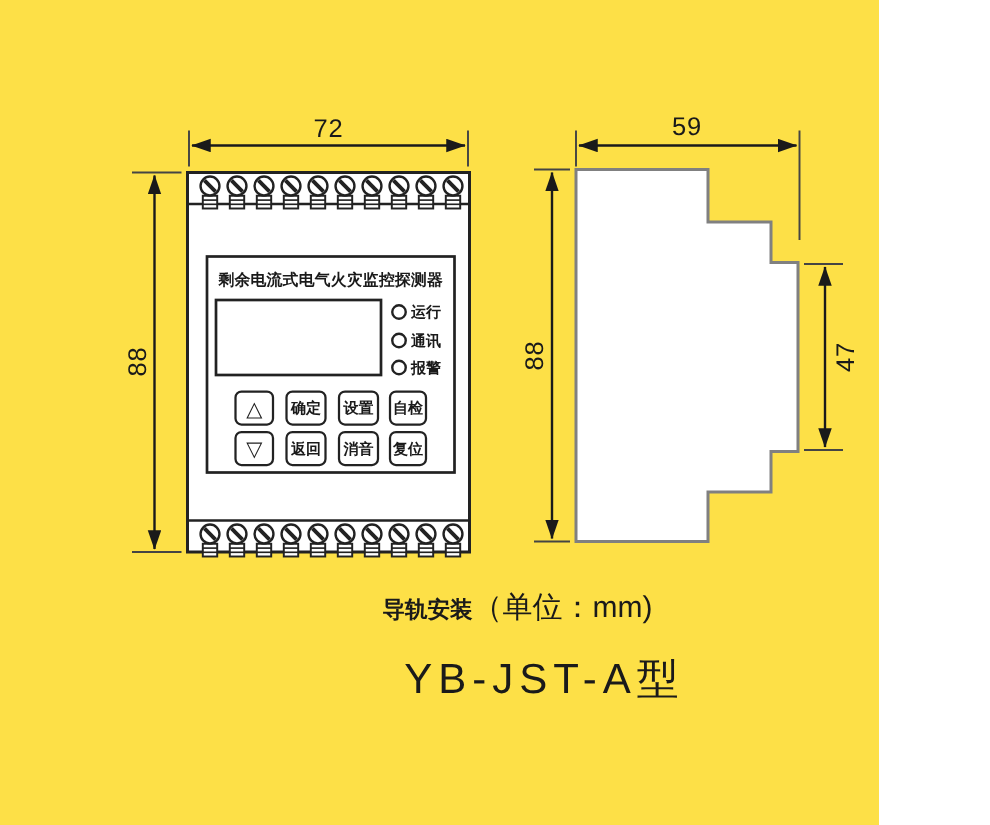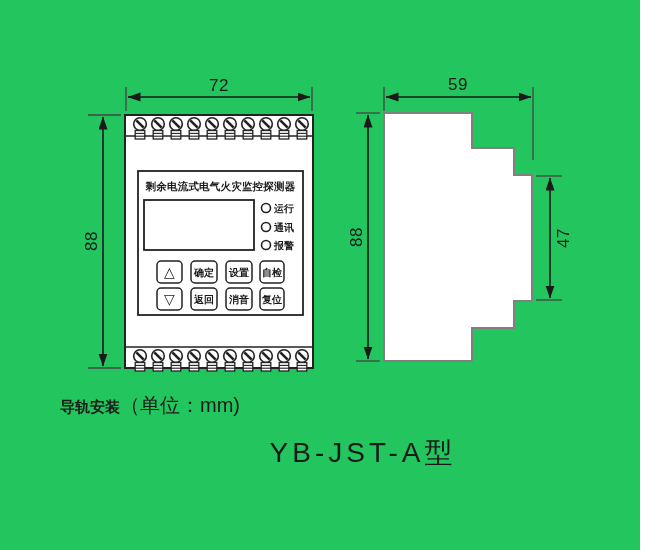--- a/index.html
+++ b/index.html
@@ -3,23 +3,23 @@
 <meta charset="utf-8">
 <style>
   html, body {
     margin: 0;
     padding: 0;
     background: #ffffff;
     font-family: "Liberation Sans", sans-serif;
   }
   #canvas {
     position: relative;
-    width: 640px;
+    width: 586px;
     height: 550px;
-    background: #22c55e;
+    background: #fde047;
     overflow: hidden;
   }
   #drawing {
     position: absolute;
     left: 0;
     top: 0;
   }
   svg text {
     font-family: "Liberation Sans", sans-serif;
     fill: #1a1a1a;
@@ -42,23 +42,24 @@
   }
   .btn-label {
     font-size: 10px;
     font-weight: bold;
   }
   .tri-label {
     font-size: 14px;
   }
   .caption-line {
     position: absolute;
-    left: 60px;
+    left: 45px;
     width: 600px;
     top: 392px;
+    text-align: center;
     line-height: 26px;
     color: #1a1a1a;
     white-space: nowrap;
   }
   .caption-mount {
     font-size: 15px;
     font-weight: bold;
     font-family: "Liberation Sans", "DejaVu Sans", sans-serif;
   }
   .caption-unit {

